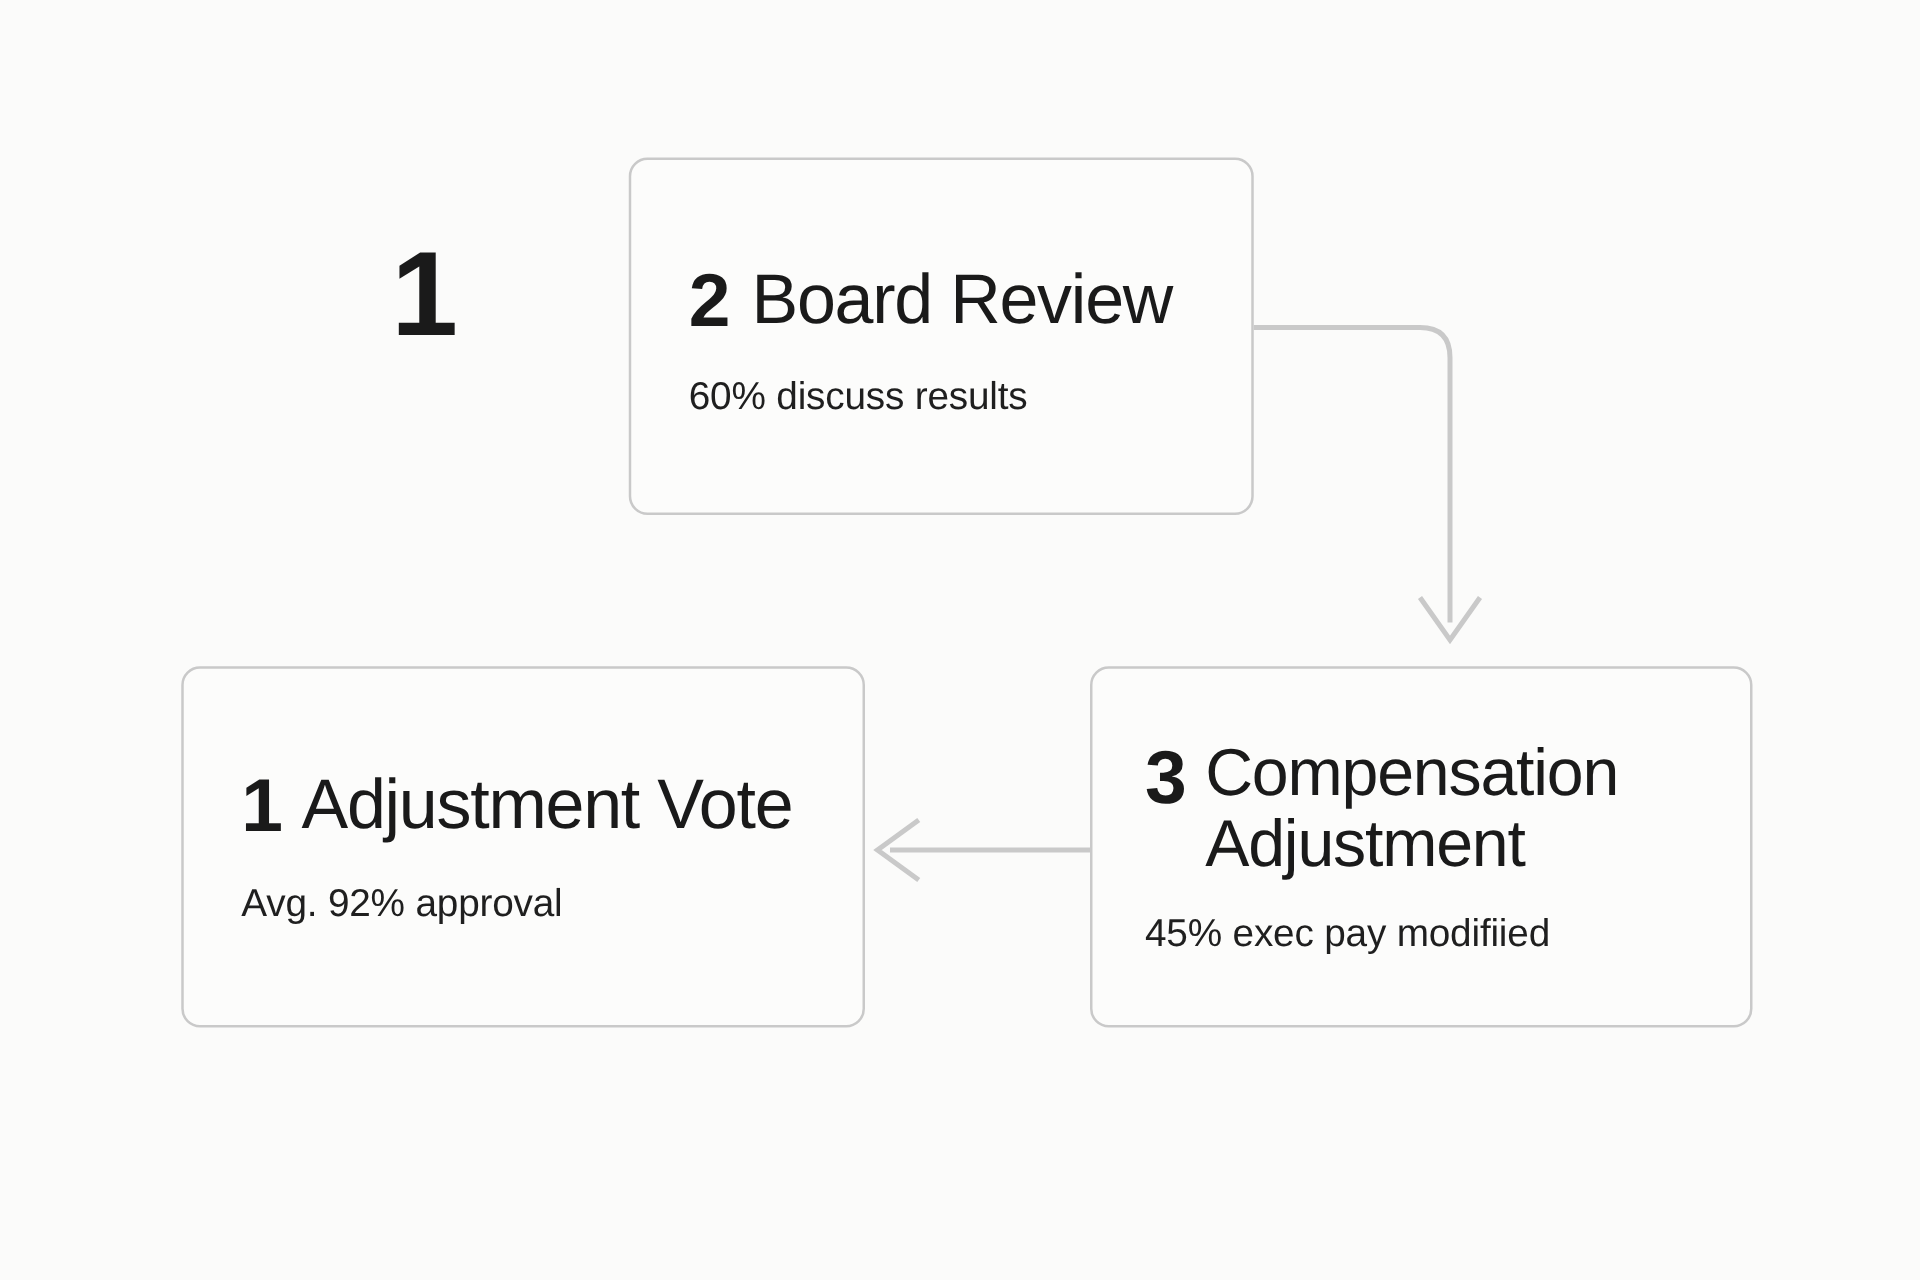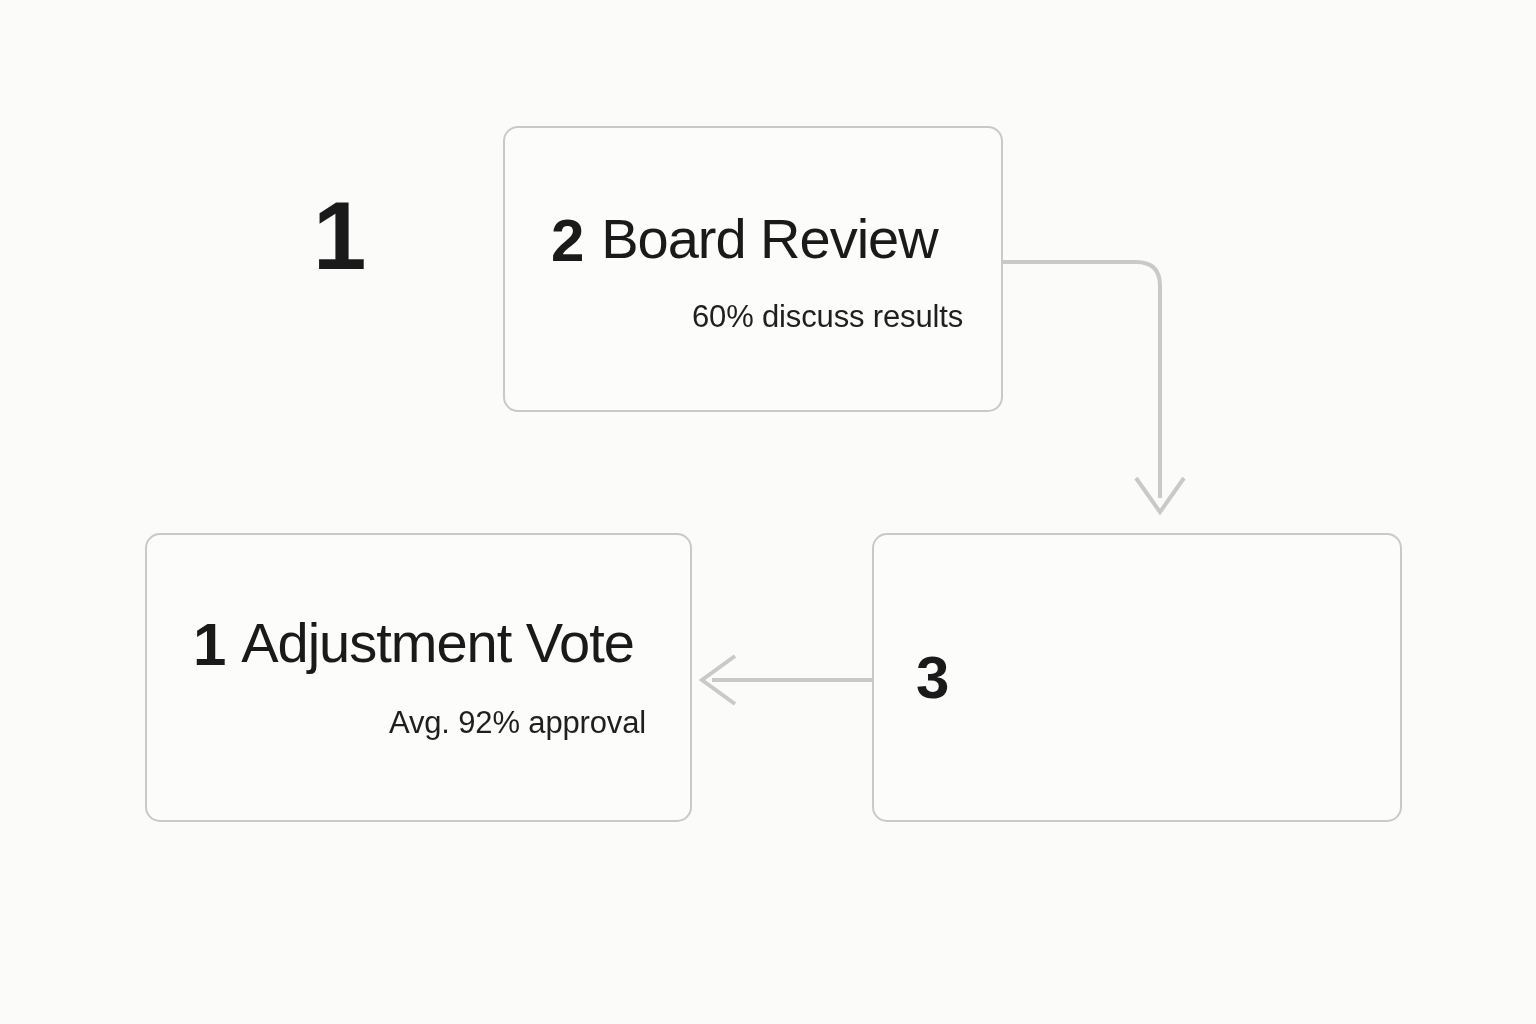--- a/index.html
+++ b/index.html
@@ -83,21 +83,21 @@
     line-height: 1.08;
     letter-spacing: -0.018em;
   }
 
   .node-subtitle {
     color: #1f1f1f;
     font-size: 31px;
     font-weight: 400;
     line-height: 1.2;
     letter-spacing: -0.005em;
-    text-align: right;
+    text-align: left;
   }
 
   
   #card-board-review {
     left: 503px;
     top: 126px;
     width: 500px;
     height: 286px;
     padding: 0 38px 0 46px;
   }
@@ -159,16 +159,18 @@
     <div class="node-head">
       <span class="node-index">1</span>
       <span class="node-title">Adjustment Vote</span>
     </div>
     <div class="node-subtitle">Avg. 92% approval</div>
   </div>
 
   <div class="node-card" id="card-compensation-adjustment">
     <div class="node-head">
       <span class="node-index">3</span>
+      <span class="node-title">Compensation Adjustment</span>
     </div>
+    <div class="node-subtitle">45% exec pay modifiied</div>
   </div>
 
 </div>
 
 </body></html>

